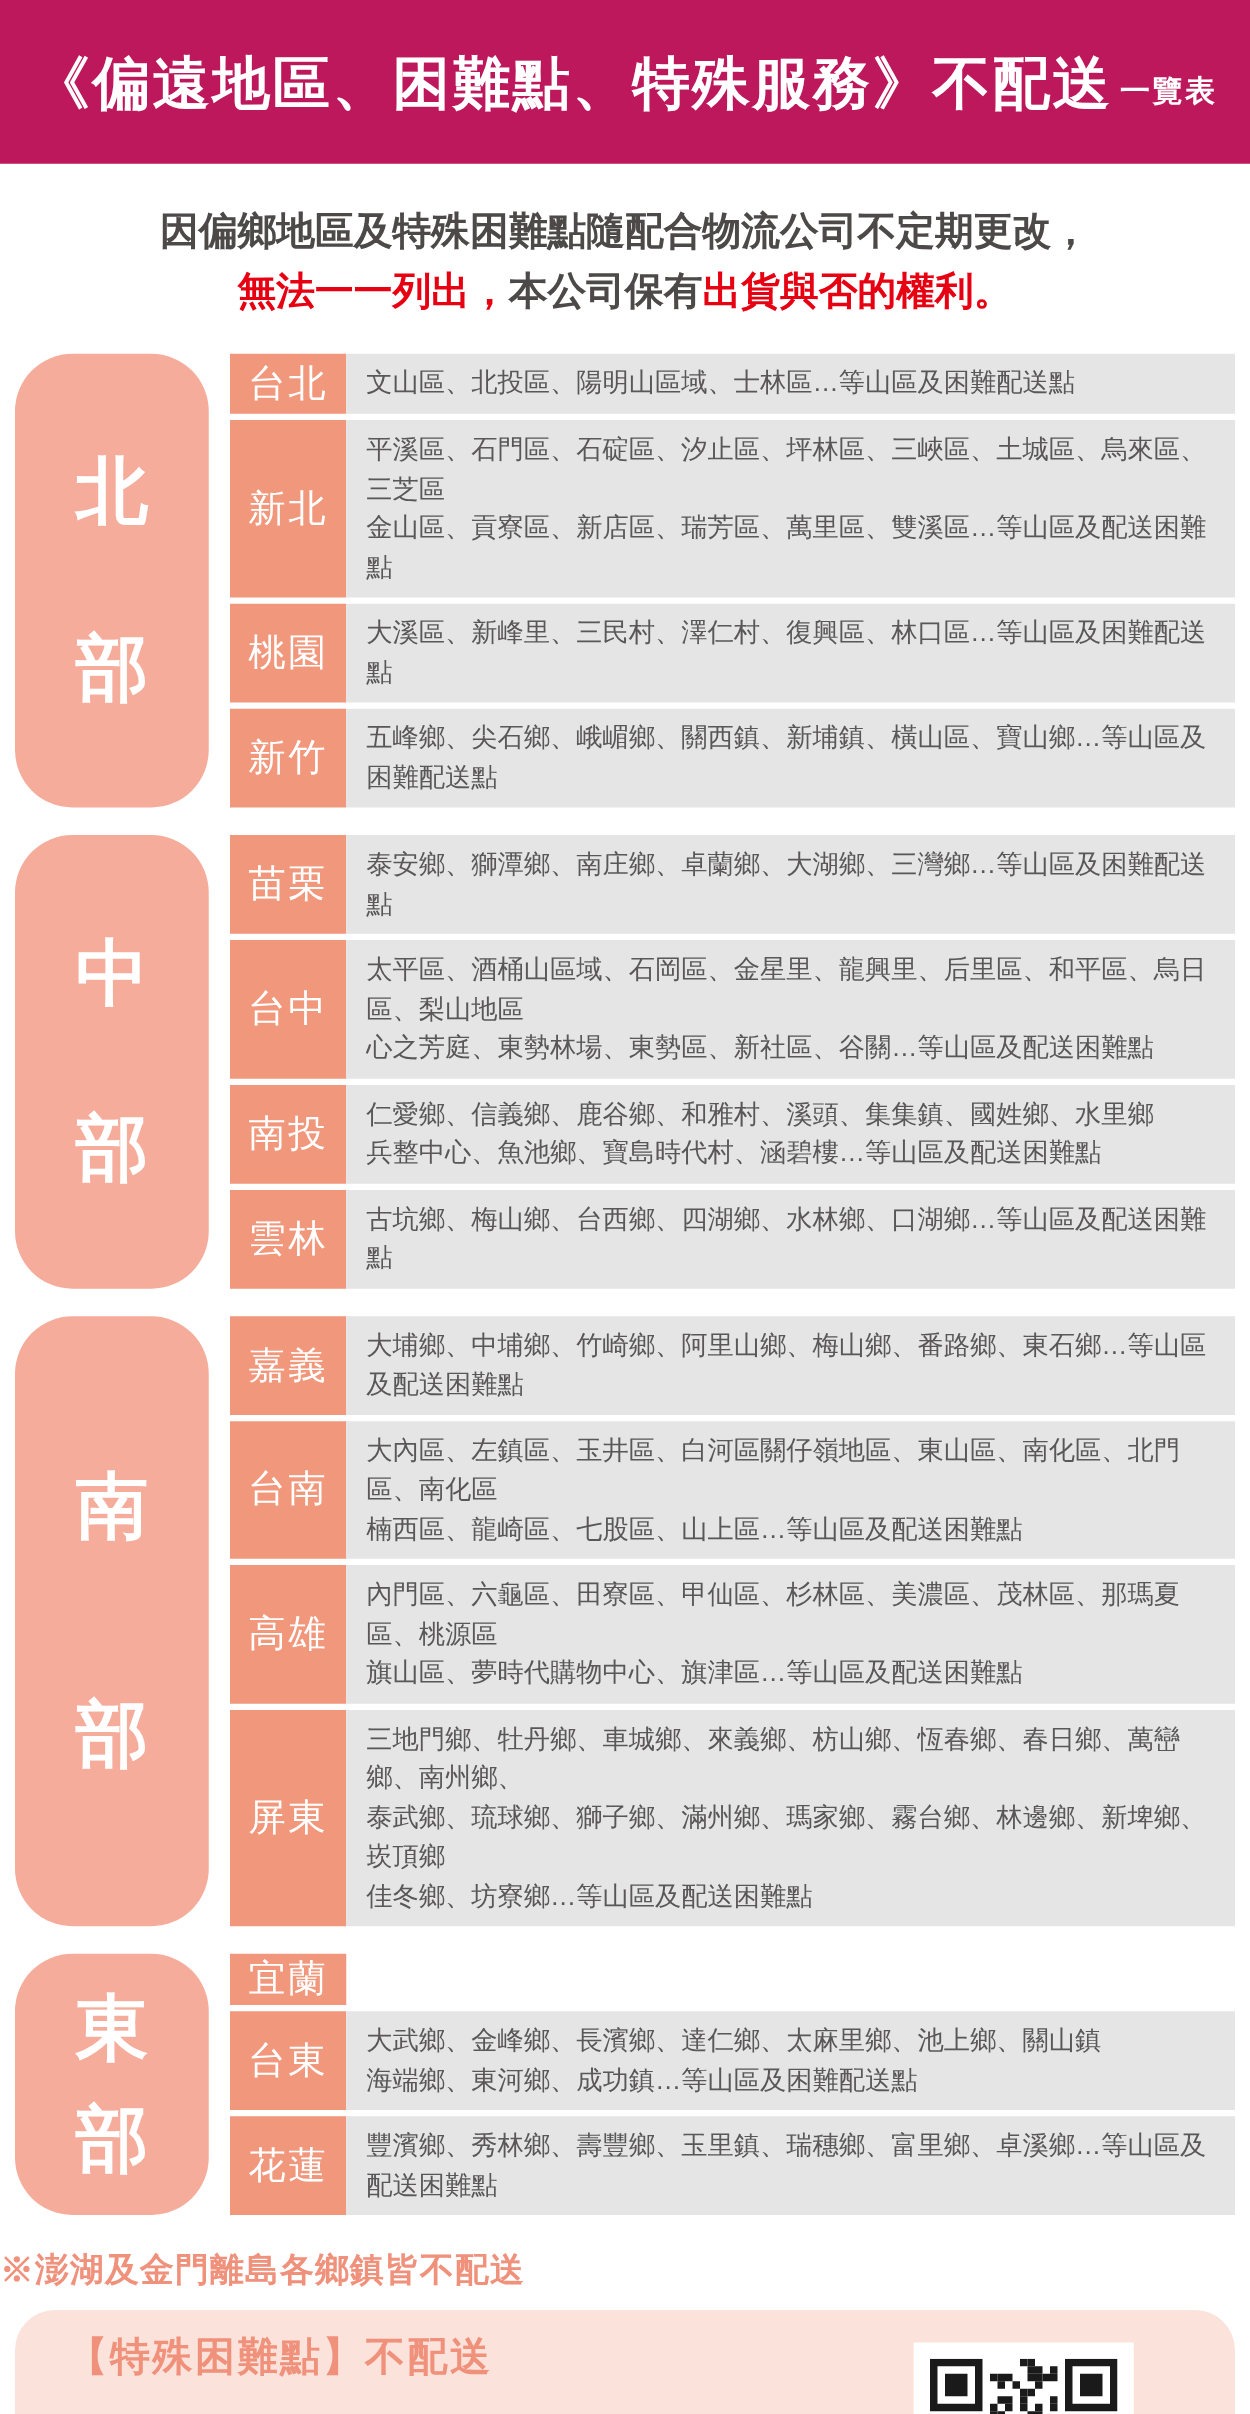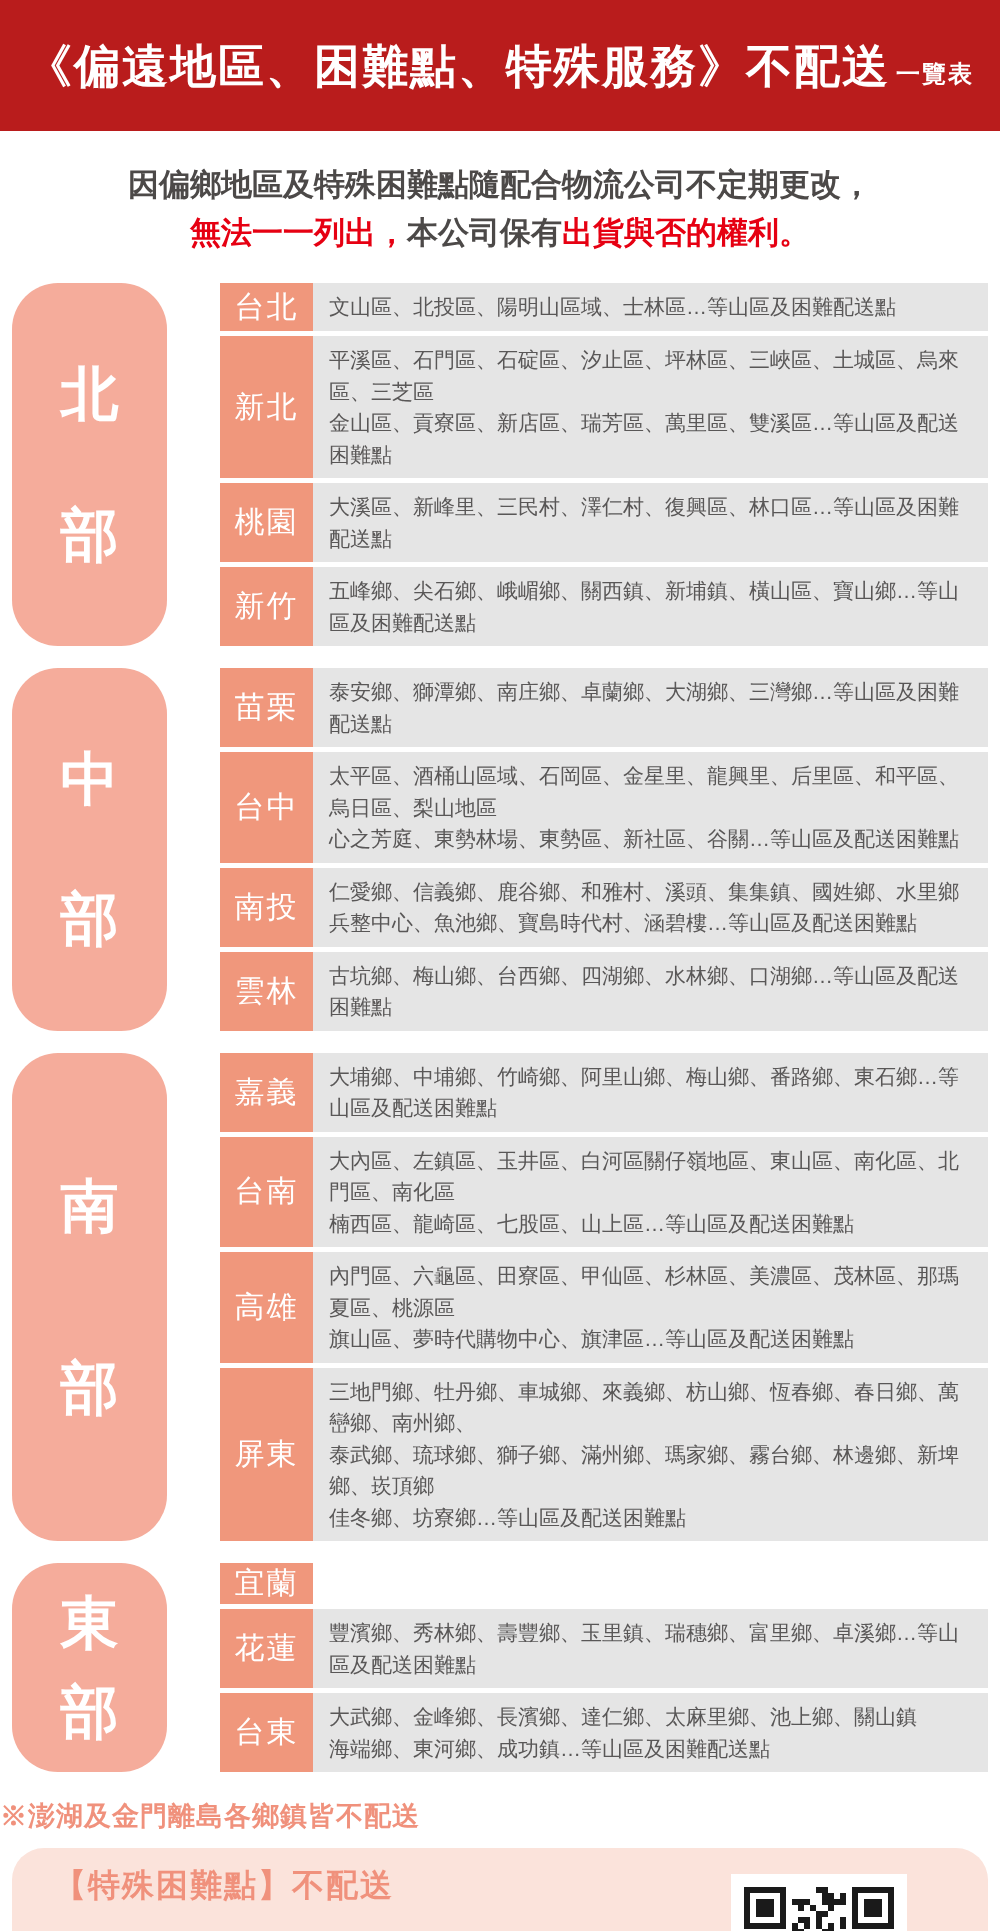--- a/index.html
+++ b/index.html
@@ -5,21 +5,21 @@
   html,body{margin:0;padding:0;}
   body{
     width:1000px;
     background:#ffffff;
     font-family:"Liberation Sans", sans-serif;
     -webkit-font-smoothing:antialiased;
   }
   
   .header{
     height:131px;
-    background:#b91c1c;
+    background:#be185d;
     display:flex;align-items:center;justify-content:center;
   }
   .header h1{
     margin:0;color:#ffffff;font-size:46px;font-weight:bold;letter-spacing:2px;
     display:flex;align-items:flex-end;line-height:1;
   }
   .title-suffix{font-size:24px;font-weight:bold;margin-left:6px;padding-bottom:3px;}
   
   .intro{margin-top:30px;text-align:center;font-size:31px;font-weight:bold;color:#4C4948;line-height:1.55;}
   .intro .red{color:#E60012;}
@@ -27,21 +27,21 @@
   .regions{margin:26px 12px 0 12px;}
   .region{display:flex;gap:17px;margin-bottom:22px;align-items:stretch;}
   .pill{
     width:155px;flex-shrink:0;background:#F5AC9B;border-radius:46px;
     display:flex;align-items:stretch;justify-content:center;
   }
   .pill-label{
     display:flex;flex-direction:column;justify-content:space-evenly;align-items:center;
     color:#ffffff;font-size:58px;font-weight:bold;line-height:1;width:100%;
   }
-  .rows{flex:1;display:flex;flex-direction:column;gap:5px;margin-left:36px;}
+  .rows{flex:1;display:flex;flex-direction:column;gap:5px;}
   .row{display:flex;align-items:stretch;}
   .city{
     width:93px;flex-shrink:0;background:#F0977C;color:#ffffff;
     font-size:30px;font-weight:500;letter-spacing:2px;
     display:flex;align-items:center;justify-content:center;
   }
   .areas{
     flex:1;background:#e5e5e5;color:#595757;
     font-size:21px;line-height:1.5;padding:8px 10px 8px 16px;
     display:flex;align-items:center;white-space:pre-line;min-height:32px;
@@ -183,28 +183,28 @@
           <span>東</span>
           <span>部</span>
         </div>
     </div>
     <div class="rows">
   <div class="row">
     <div class="city">宜蘭</div>
   </div>
 
   <div class="row">
-    <div class="city">花蓮</div>
-    <div class="areas">豐濱鄉、秀林鄉、壽豐鄉、玉里鎮、瑞穗鄉、富里鄉、卓溪鄉…等山區及配送困難點</div>
-  </div>
-
-  <div class="row">
     <div class="city">台東</div>
     <div class="areas">大武鄉、金峰鄉、長濱鄉、達仁鄉、太麻里鄉、池上鄉、關山鎮
 海端鄉、東河鄉、成功鎮…等山區及困難配送點</div>
+  </div>
+
+  <div class="row">
+    <div class="city">花蓮</div>
+    <div class="areas">豐濱鄉、秀林鄉、壽豐鄉、玉里鎮、瑞穗鄉、富里鄉、卓溪鄉…等山區及配送困難點</div>
   </div>
 </div>
   </div>
 </div>
 
 <div class="island-note">※澎湖及金門離島各鄉鎮皆不配送</div>
 
 <div class="special-box">
   <div class="special-left">
     <div class="special-title">【特殊困難點】不配送</div>

